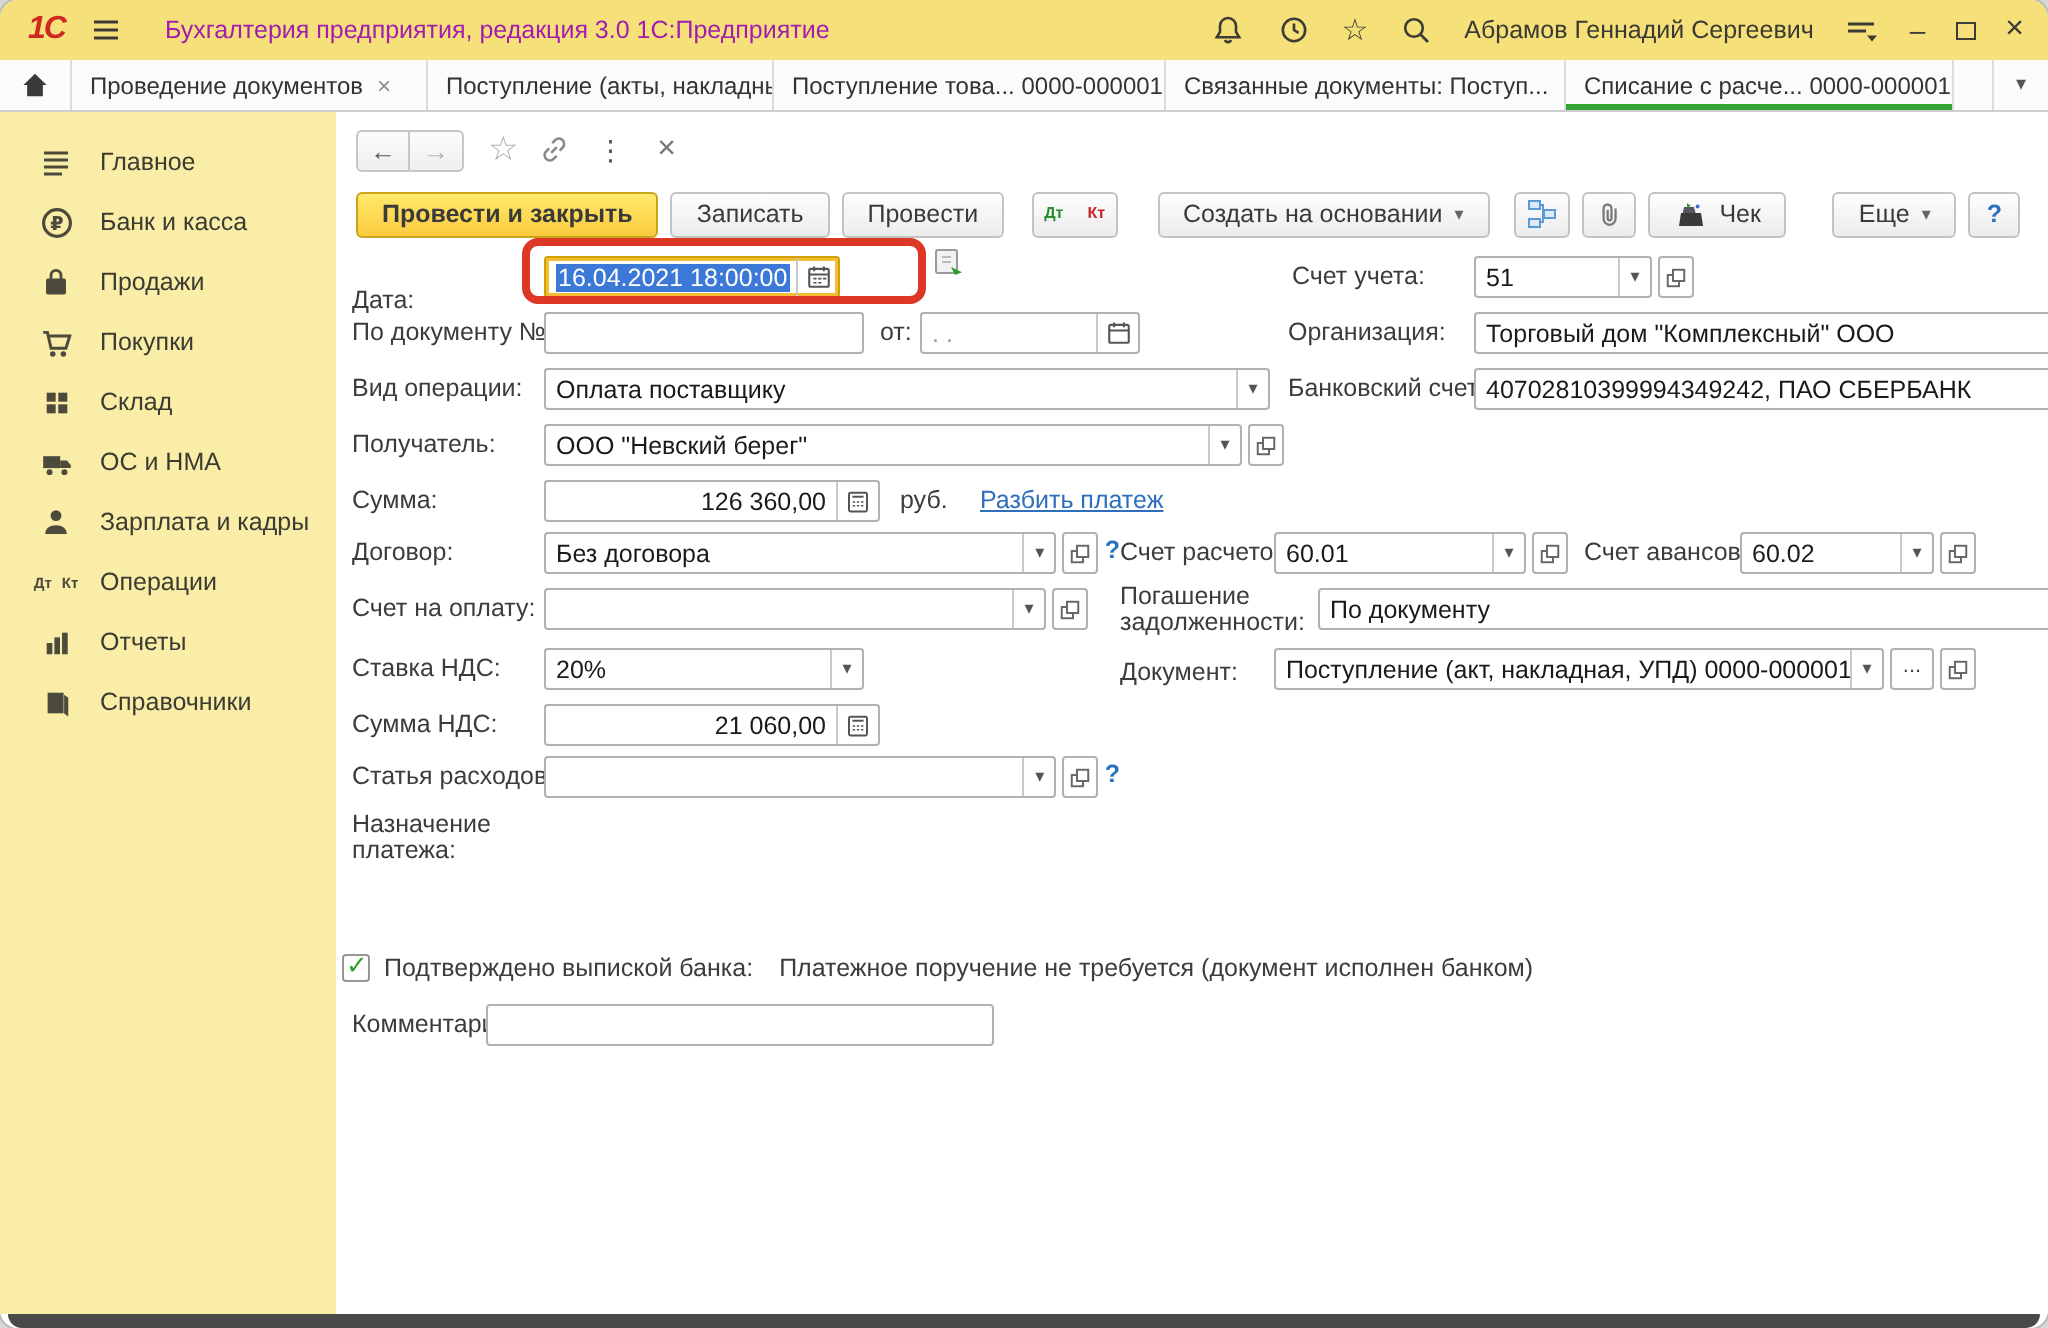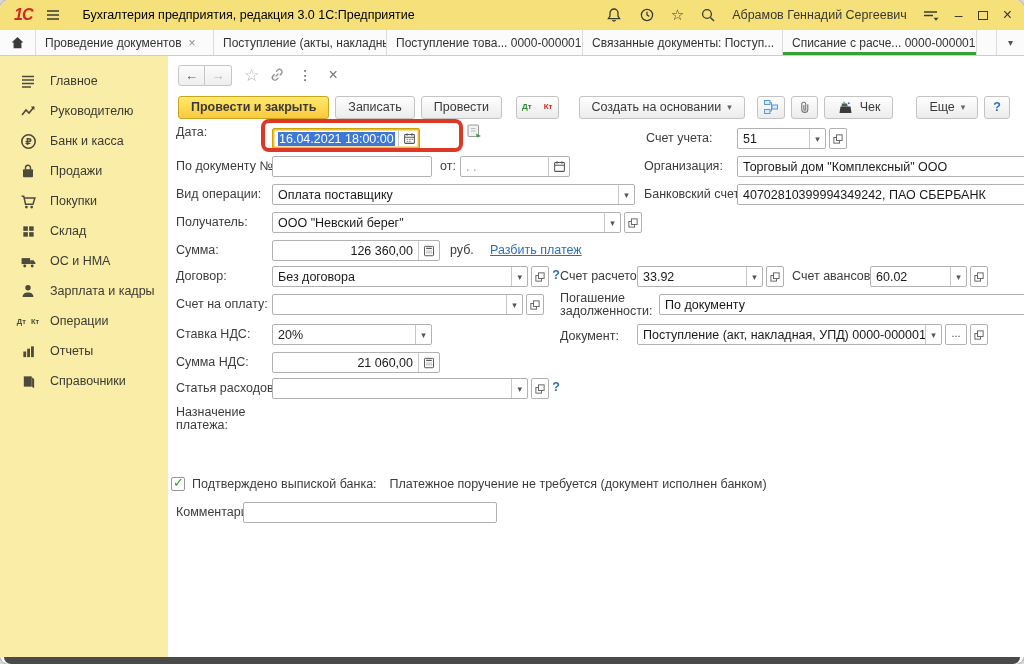--- a/index.html
+++ b/index.html
@@ -2,21 +2,21 @@
 <html><head>
 <meta charset="utf-8">
 <style>
   html,body{margin:0;padding:0;background:#d8d8d8;font-family:"Liberation Sans","DejaVu Sans",sans-serif;}
   *{box-sizing:border-box;}
   #win{width:1024px;height:664px;background:#fff;border-radius:9px;overflow:hidden;position:relative;box-shadow:0 0 0 1px #b9b9b9;}
   
   .titlebar{height:30px;background:#f6e07a;display:flex;align-items:center;padding:0 12px 0 14px;gap:12px;}
   .logo1c{color:#cf2a21;font-weight:bold;font-size:16px;letter-spacing:-1px;font-style:italic;}
   .tb-ico{width:18px;height:18px;display:flex;align-items:center;justify-content:center;color:#3c3c34;}
-  .tb-title{font-size:12.5px;color:#000000;margin-left:8px;flex:1;}
+  .tb-title{font-size:12.5px;color:#a21caf;margin-left:8px;flex:1;}
   .tb-right{display:flex;align-items:center;gap:15px;}
   .tb-user{font-size:12.5px;color:#3a3a32;}
   .win-min{font-size:14px;color:#3c3c34;line-height:10px;}
   .win-max{width:10px;height:9px;border:1.5px solid #3c3c34;display:inline-block;}
   .win-close{font-size:16px;color:#3c3c34;line-height:12px;}
   .star-glyph{font-size:15px;color:#3c3c34;}
   
   .tabbar{height:26px;background:#fbfbfb;border-bottom:1px solid #cdcdcd;display:flex;align-items:stretch;}
   .tab-home{width:36px;border-right:1px solid #dcdcdc;display:flex;align-items:center;justify-content:center;}
   .tab{display:flex;align-items:center;gap:7px;padding:0 9px;border-right:1px solid #dcdcdc;font-size:12px;color:#333;white-space:nowrap;overflow:hidden;}
@@ -163,29 +163,20 @@
       <div class="sb-item">
         <span class="sb-ico">
             <svg width="16" height="16" viewBox="0 0 16 16">
               <path d="M2 3.5h12M2 7h12M2 10.5h12M2 14h9" stroke="#4c4a3c" stroke-width="1.6"></path>
             </svg>
           </span>
         <span>Главное</span>
       </div>
       <div class="sb-item">
         <span class="sb-ico">
-            <svg width="16" height="16" viewBox="0 0 16 16">
-              <path d="M2 12l4-5 3 3 5-6" fill="none" stroke="#4c4a3c" stroke-width="1.6"></path>
-              <path d="M10.8 3.6h3.6v3.6z" fill="#4c4a3c"></path>
-            </svg>
-          </span>
-        <span>Руководителю</span>
-      </div>
-      <div class="sb-item">
-        <span class="sb-ico">
             <svg width="17" height="17" viewBox="0 0 16 16">
               <circle cx="8" cy="8" r="6.3" fill="none" stroke="#4c4a3c" stroke-width="1.5"></circle>
               <text x="8" y="11.3" font-size="9" font-weight="bold" text-anchor="middle" fill="#4c4a3c">₽</text>
             </svg>
           </span>
         <span>Банк и касса</span>
       </div>
       <div class="sb-item">
         <span class="sb-ico">
             <svg width="16" height="16" viewBox="0 0 16 16">
@@ -318,21 +309,21 @@
         <span class="tb-spacer"></span>
         <span class="btn">
             <span>Еще</span>
             <span class="caret">▾</span>
           </span>
         <span class="btn square" style="padding:0 8px;color:#2e6fbd;font-weight:bold">?</span>
       </div>
 
       <div class="form">
 
-        <span class="lbl" style="left:8px;top:5px">Дата:</span>
+        <span class="lbl" style="left:8px;top:23px">Дата:</span>
         <div class="frow" style="left:104px;top:8px;width:148px">
           <div class="fld focus">
             <span class="val"><span class="sel">16.04.2021 18:00:00</span></span>
             <span class="seg w20">
               <svg width="13" height="13" viewBox="0 0 16 16">
                   <rect x="2" y="3" width="12" height="11" rx="1" fill="none" stroke="#555" stroke-width="1.3"></rect>
                   <path d="M2 6.5h12M5 1.5v3M11 1.5v3" stroke="#555" stroke-width="1.3"></path>
                   <path d="M4.5 9h2M7.5 9h2M10.5 9h2M4.5 11.5h2M7.5 11.5h2" stroke="#555"></path>
                 </svg>
             </span>
@@ -447,21 +438,21 @@
                 <rect x="2.5" y="6" width="7.5" height="7.5" fill="none" stroke="#666" stroke-width="1.3"></rect>
                 <rect x="6" y="2.5" width="7.5" height="7.5" fill="#fff" stroke="#666" stroke-width="1.3"></rect>
               </svg>
             </span>
           <span class="qm">?</span>
         </div>
 
         <span class="lbl" style="left:392px;top:149px">Счет расчетов:</span>
         <div class="frow" style="left:469px;top:146px;width:147px">
           <div class="fld">
-            <span class="val">33.92</span>
+            <span class="val">60.01</span>
             <span class="seg">▾</span>
           </div>
           <span class="obtn">
               <svg width="12" height="12" viewBox="0 0 16 16">
                 <rect x="2.5" y="6" width="7.5" height="7.5" fill="none" stroke="#666" stroke-width="1.3"></rect>
                 <rect x="6" y="2.5" width="7.5" height="7.5" fill="#fff" stroke="#666" stroke-width="1.3"></rect>
               </svg>
             </span>
         </div>
 

